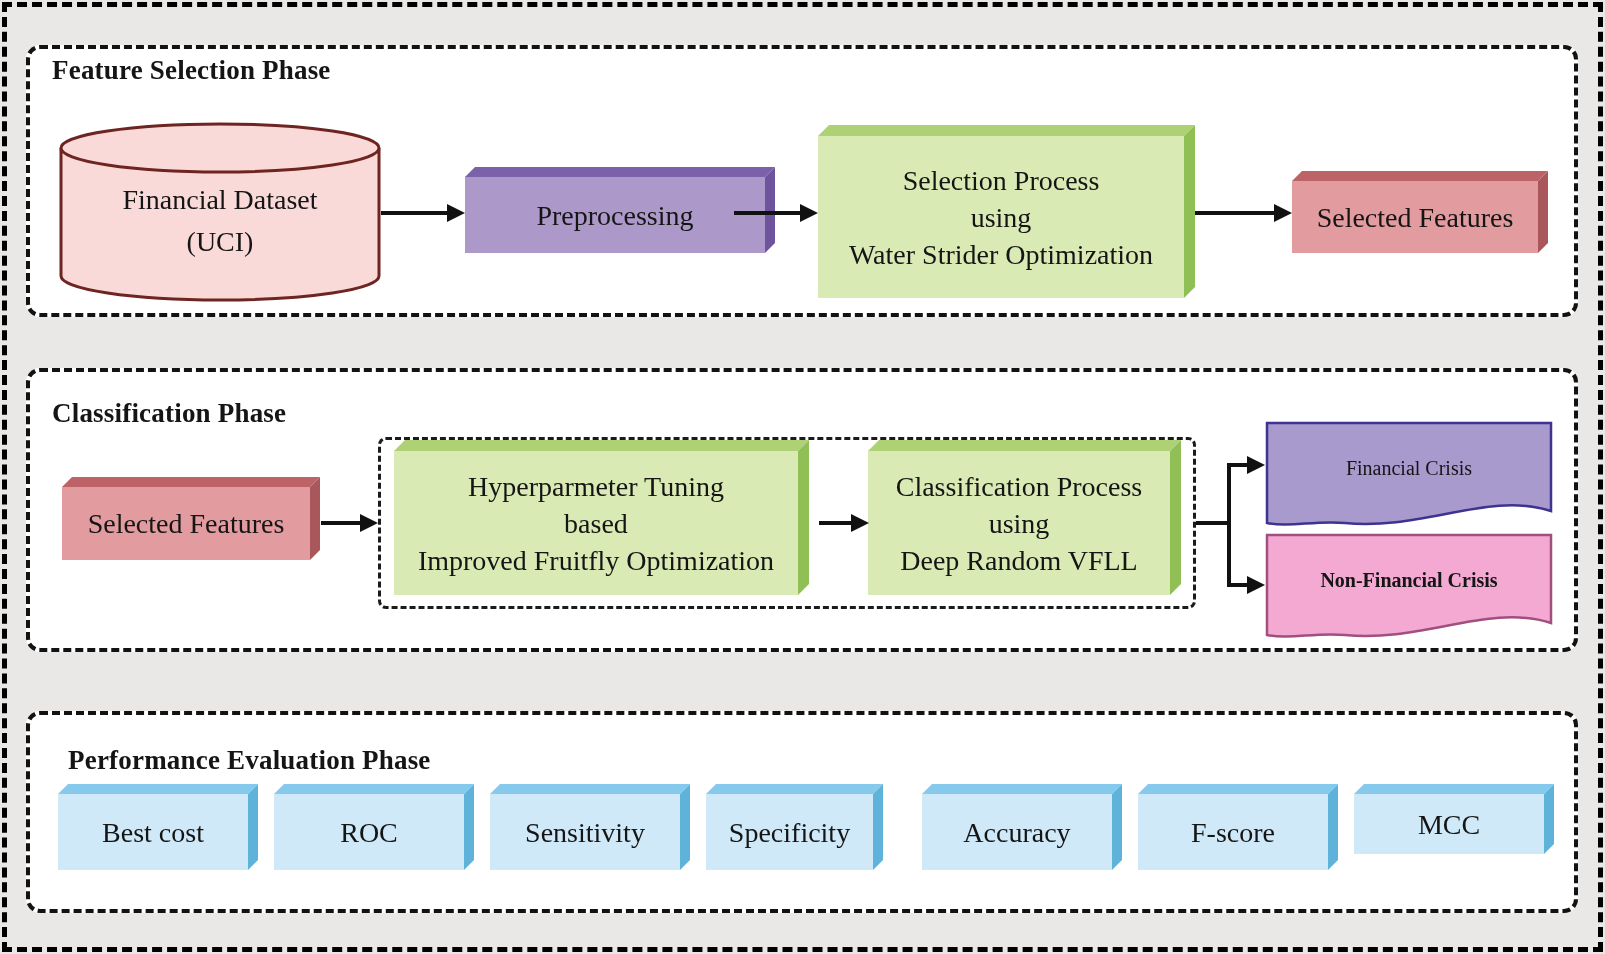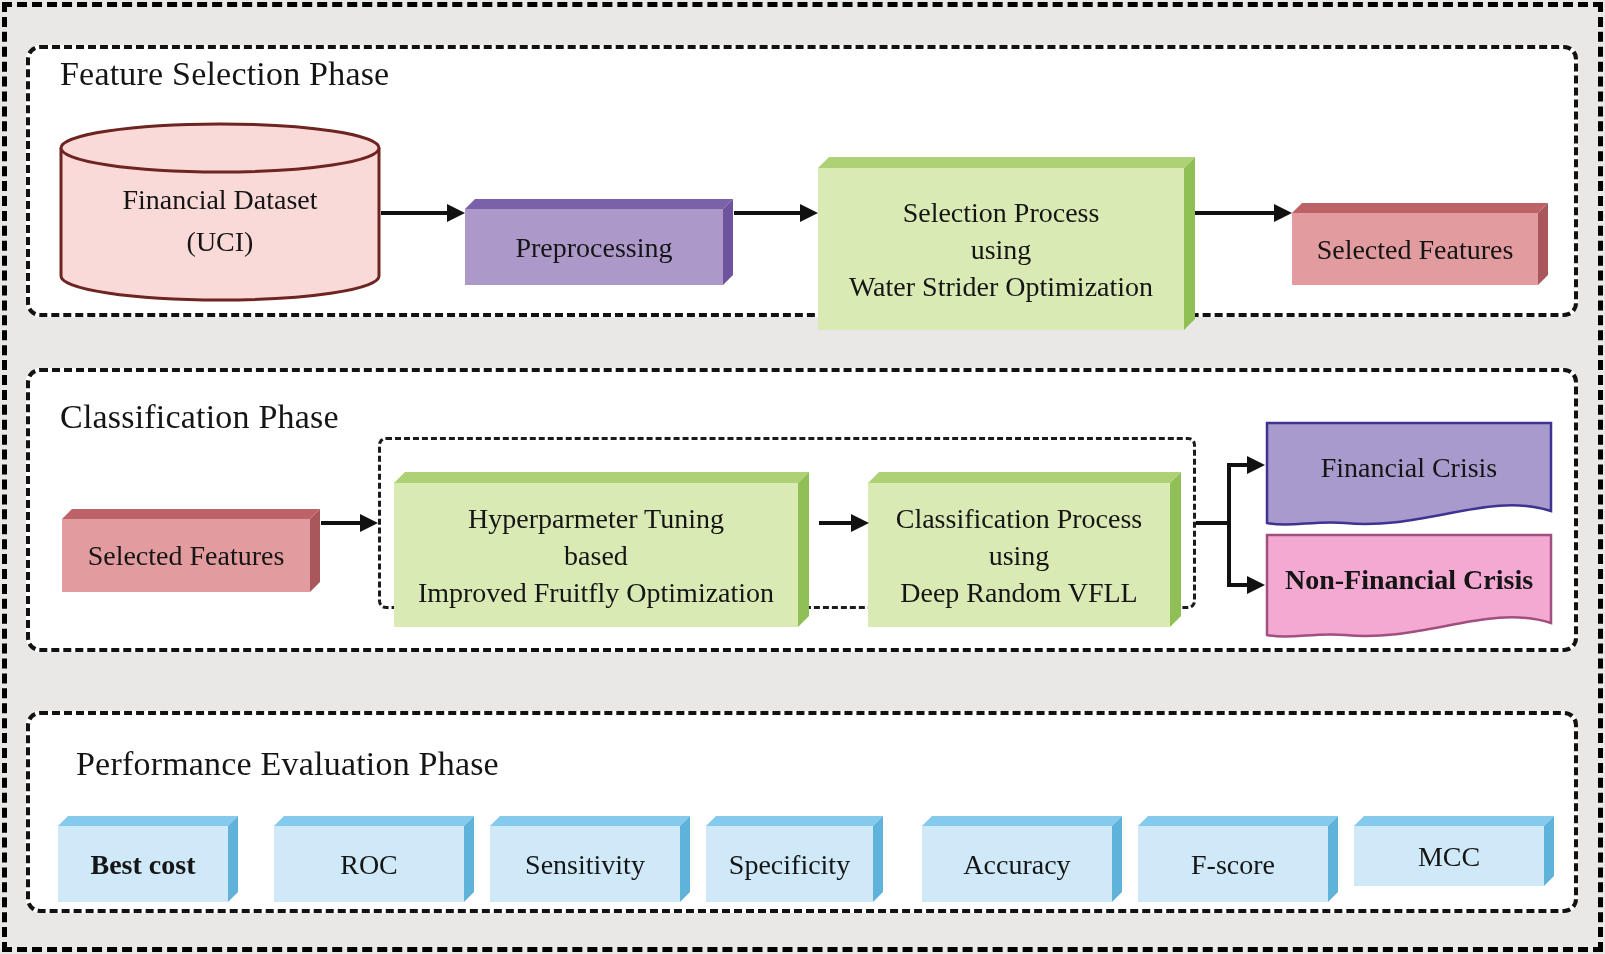--- a/index.html
+++ b/index.html
@@ -15,27 +15,27 @@
     pointer-events:none; z-index:40;
   }
   .panel {
     position:absolute; left:26px; width:1552px;
     background:#ffffff; border:4px dashed #121212; border-radius:14px;
   }
   .panel-1 { top:45px;  height:272px; }
   .panel-2 { top:368px; height:284px; }
   .panel-3 { top:711px; height:202px; }
   .ptitle {
-    position:absolute; left:60px; font-weight:400; font-size:34px;
+    position:absolute; left:52px; font-weight:700; font-size:27px;
     letter-spacing:.2px; white-space:nowrap; z-index:5;
   }
   .t1 { top:55px; }  .t2 { top:398px; }  .t3 { top:745px;margin-left:16px; }
 
   
-  .b3 { position:absolute; --d:10px; z-index:4;margin-top:32px; }
+  .b3 { position:absolute; --d:10px; z-index:4; }
   .b3 .face {
     position:absolute; inset:0; background:var(--face);
     display:flex; flex-direction:column; align-items:center; justify-content:center;
     text-align:center; font-size:28px; line-height:37px; white-space:nowrap;
   }
   .b3 .topf {
     position:absolute; top:calc(var(--d) * -1); left:0;
     width:calc(100% + var(--d)); height:var(--d); background:var(--dtop);
     clip-path:polygon(var(--d) 0, 100% 0, calc(100% - var(--d)) 100%, 0 100%);
   }
@@ -56,21 +56,21 @@
     transform:translateY(-50%); width:0; height:0;
     border-left:18px solid #111;
     border-top:9px solid transparent; border-bottom:9px solid transparent;
   }
   .hline { position:absolute; height:4px; background:#111; z-index:6; }
   .vline { position:absolute; width:4px;  background:#111; z-index:6; }
 
   .svgshape { position:absolute; z-index:3; }
   .overlay {
     position:absolute; display:flex; flex-direction:column; align-items:center;
-    justify-content:center; text-align:center; font-size:28px; line-height:38px;
+    justify-content:center; text-align:center; font-size:20px; line-height:38px;
     z-index:5; white-space:nowrap;
   }
   .cyl-label { font-size:28px; line-height:42px; }
   .dashedgroup {
     position:absolute; border:3px dashed #1b1b1b; border-radius:8px;
     background:transparent; z-index:2;
   }
 </style>
 </head>
 <body>
@@ -84,21 +84,21 @@
   <path d="M3,27 L3,155 A159,24 0 0 0 321,155 L321,27" fill="#f9dad8" stroke="#6e2522" stroke-width="3"></path>
   <ellipse cx="162" cy="27" rx="159" ry="24" fill="#f9dad8" stroke="#6e2522" stroke-width="3"></ellipse>
 </svg>
 <div class="overlay cyl-label" style="left:58px; top:168px; width:324px; height:105px;">
   <span>Financial Dataset</span>
   <span>(UCI)</span>
 </div>
 
 <div class="arrow" style="left:381px; top:211px; width:66px;"></div>
 
-<div class="b3 purple" style="left:465px; top:177px; width:258px; height:76px;">
+<div class="b3 purple" style="left:465px; top:177px; width:300px; height:76px;">
   <div class="topf"></div>
   <div class="sidef"></div>
   <div class="face">
     <span>Preprocessing</span>
   </div>
 </div>
 
 <div class="arrow" style="left:734px; top:211px; width:66px;"></div>
 
 <div class="b3 green" style="left:818px; top:136px; width:366px; height:162px; --d:11px;">
@@ -173,21 +173,21 @@
 <svg class="svgshape" style="left:1265px; top:533px;" width="288" height="112" viewBox="0 0 288 112">
   <path d="M2,2 H286 V90 C224,70 156,110 80,102 C50,99 24,107 2,102 Z" fill="#f4a9d3" stroke="#a14f7e" stroke-width="2.5"></path>
 </svg>
 <div class="overlay" style="left:1265px; top:535px; width:288px; height:90px;font-weight:bold;">
   <span>Non-Financial Crisis</span>
 </div>
 
 <div class="panel panel-3"></div>
 <div class="ptitle t3">Performance Evaluation Phase</div>
 
-<div class="b3 blue" style="left:58px; top:794px; width:170px; height:76px;font-weight:bold;">
+<div class="b3 blue" style="left:58px; top:794px; width:190px; height:76px;">
   <div class="topf"></div>
   <div class="sidef"></div>
   <div class="face">
     <span>Best cost</span>
   </div>
 </div>
 <div class="b3 blue" style="left:274px; top:794px; width:190px; height:76px;">
   <div class="topf"></div>
   <div class="sidef"></div>
   <div class="face">

